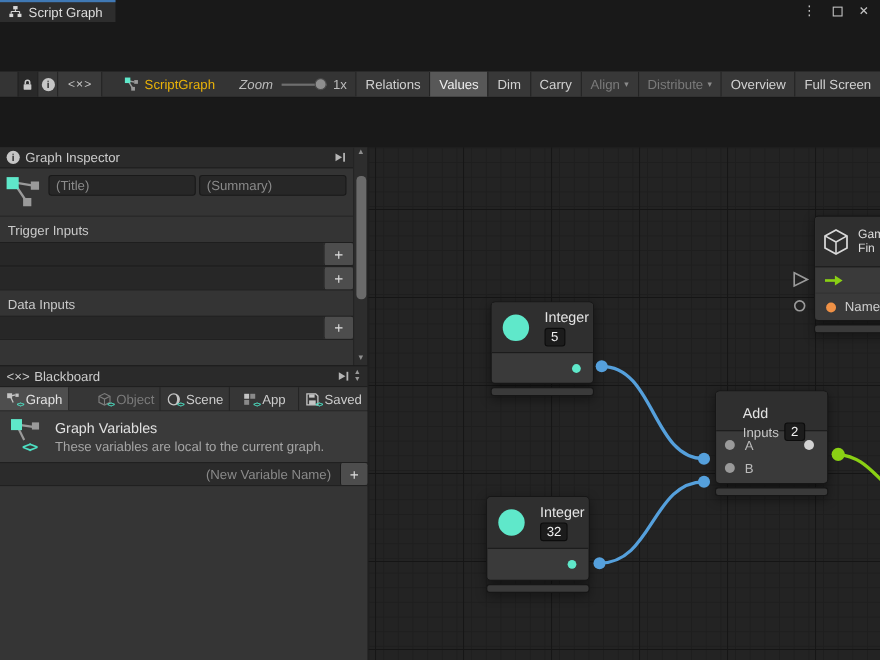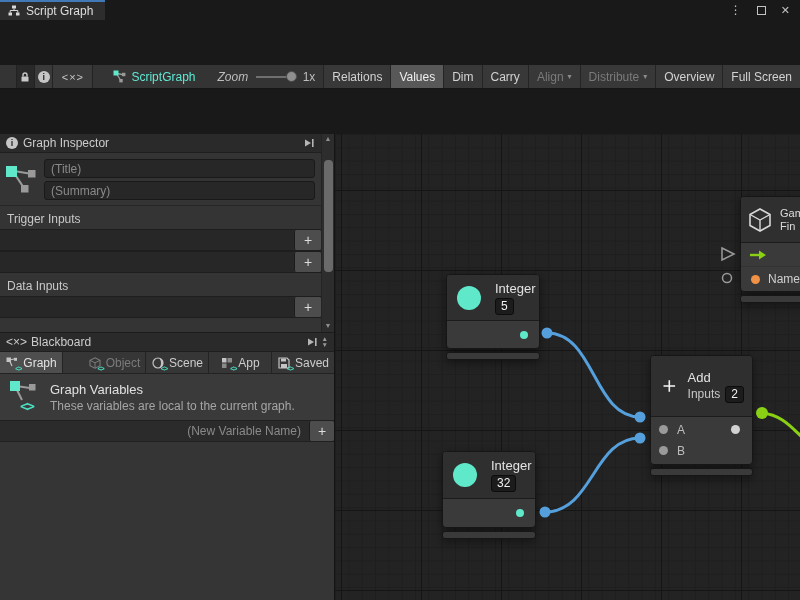--- a/index.html
+++ b/index.html
@@ -15,21 +15,21 @@
   .maxbox { width:9px; height:9px; border:1px solid #c2c2c2; display:inline-block; }
   .closex { font-size:11px; }
 
   
   .toolbar { height:24px; background:#343434; border-bottom:1px solid #161616; display:flex; align-items:center; white-space:nowrap; overflow:hidden; flex:0 0 auto; }
   .tb-btn { height:100%; display:flex; align-items:center; justify-content:center; border-right:1px solid #222; }
   .tb-lock { width:38px; background:#292929; border-left:1px solid #222; margin-left:16px; }
   .tb-info { width:38px; background:#3a3a3a; }
   .tb-code { width:84px; background:#3a3a3a; color:#c6c6c6; font-size:11px; letter-spacing:1px; }
   .info-circle { width:12px; height:12px; border-radius:50%; background:#c6c6c6; color:#262626; font-size:9px; font-weight:bold; display:flex; align-items:center; justify-content:center; }
-  .graphname { display:flex; align-items:center; gap:5px; margin-left:20px; color:#5eead4; }
+  .graphname { display:flex; align-items:center; gap:5px; margin-left:20px; color:#eab308; }
   .zoomlbl { margin-left:22px; color:#bdbdbd;font-style:italic; }
   .slider { width:86px; height:12px; margin-left:8px; position:relative; display:flex; align-items:center; }
   .slider .track { width:100%; height:2px; background:#6f6f6f; }
   .slider .handle { position:absolute; right:0; width:11px; height:11px; border-radius:50%; background:#8f8f8f; border:1px solid #4a4a4a; }
   .zoomval { margin-left:6px; color:#bdbdbd; }
   .tb-actions { display:flex; align-items:center; height:100%; margin-left:8px; }
   .tb-action { height:100%; display:flex; align-items:center; gap:4px; padding:0 8px; border-left:1px solid #242424; color:#d2d2d2; background:#383838; }
   .tb-action.active { background:#585858; color:#eee; }
   .tb-action.disabled { color:#7a7a7a; }
   .caret { font-size:8px; color:#8b8b8b; }
@@ -39,21 +39,21 @@
 
   
   .left-panel { width:335px; flex:0 0 auto; background:#343434; border-right:1px solid #141414; display:flex; flex-direction:column; }
   .inspector-wrap { height:198px; display:flex; flex:0 0 auto; overflow:hidden; }
   .inspector-col { flex:1; display:flex; flex-direction:column; overflow:hidden; }
   .panel-header { height:19px; background:#2a2a2a; border-bottom:1px solid #1f1f1f; display:flex; align-items:center; gap:5px; padding:0 6px; color:#cccccc; flex:0 0 auto; }
   .panel-header .sp { flex:1; }
   .ptoggle { display:flex; align-items:center; }
   .fields { display:flex; padding:6px 6px 5px 4px; gap:4px; }
   .fields .ficon { width:36px; display:flex; align-items:center; justify-content:center; }
-  .fields .fcol { flex:1; display:flex; flex-direction:column; gap:3px; }
+  .fields .fcol { flex:1; display:flex; gap:3px; }
   .tinput { height:19px; background:#272727; border:1px solid #191919; border-radius:3px; color:#bdbdbd; font-size:12px; padding:0 6px; font-family:"Liberation Sans",sans-serif; outline:none; width:100%; }
   .tinput::placeholder { color:#8a8a8a; opacity:1; }
   .divider { height:1px; background:#262626; }
   .sec-label { color:#c9c9c9; padding:6px 0 3px 7px; }
   .sec-bar { height:22px; display:flex; align-items:stretch; border-top:1px solid #1e1e1e; border-bottom:1px solid #1e1e1e; }
   .sec-bar .bar { flex:1; background:#272727; }
   .plusbtn { width:27px; background:#4d4d4d; border-left:1px solid #1c1c1c; color:#ddd; font-size:14px; display:flex; align-items:center; justify-content:center; border-radius:2px; }
   .scrollbar { width:13px; background:#2d2d2d; border-left:1px solid #242424; position:relative; display:flex; flex-direction:column; align-items:center; flex:0 0 auto; }
   .scrollbar .sb-arrow { font-size:7px; color:#8e8e8e; line-height:10px; height:10px; }
   .scrollbar .thumb { position:absolute; top:26px; width:9px; height:112px; left:2px; background:#6a6a6a; border-radius:4px; }
@@ -101,21 +101,21 @@
   .nodetitle { color:#e3e3e3; font-size:13px; }
 
   .int-node { width:94px; }
   .int-head { height:46px; padding:0 8px 0 10px; }
   .int-circle { width:24px; height:24px; border-radius:50%; background:var(--port_teal); flex:0 0 auto; }
   .int-col { margin-left:14px; display:flex; flex-direction:column; align-items:flex-start; gap:2px; }
   .int-body { height:27px; position:relative; }
   .tealdot { position:absolute; right:11px; top:50%; margin-top:-4px; width:8px; height:8px; border-radius:50%; background:var(--port_teal); }
 
   .add-node { width:103px; }
-  .add-head { height:61px; padding:0 8px 0 12px; gap:12px; }
+  .add-head { height:36px; padding:0 8px 0 12px; gap:12px;flex-direction:column; }
   .add-col { display:flex; flex-direction:column; align-items:flex-start; gap:1px; }
   .add-inrow { display:flex; align-items:center; gap:5px; color:#c7c7c7; }
   .add-body { padding:2px 0 3px 0; position:relative; }
   .prow { height:21px; display:flex; align-items:center; }
   .pdot { width:9px; height:9px; border-radius:50%; background:#9a9a9a; margin-left:8px; flex:0 0 auto; }
   .plabel { margin-left:9px; color:#bcbcbc; }
   .outdot { position:absolute; right:12px; top:8px; width:9px; height:9px; border-radius:50%; background:#d2d2d2; }
 
   .go-node { width:130px; }
   .go-head { height:46px; padding:0 6px; gap:7px; }

